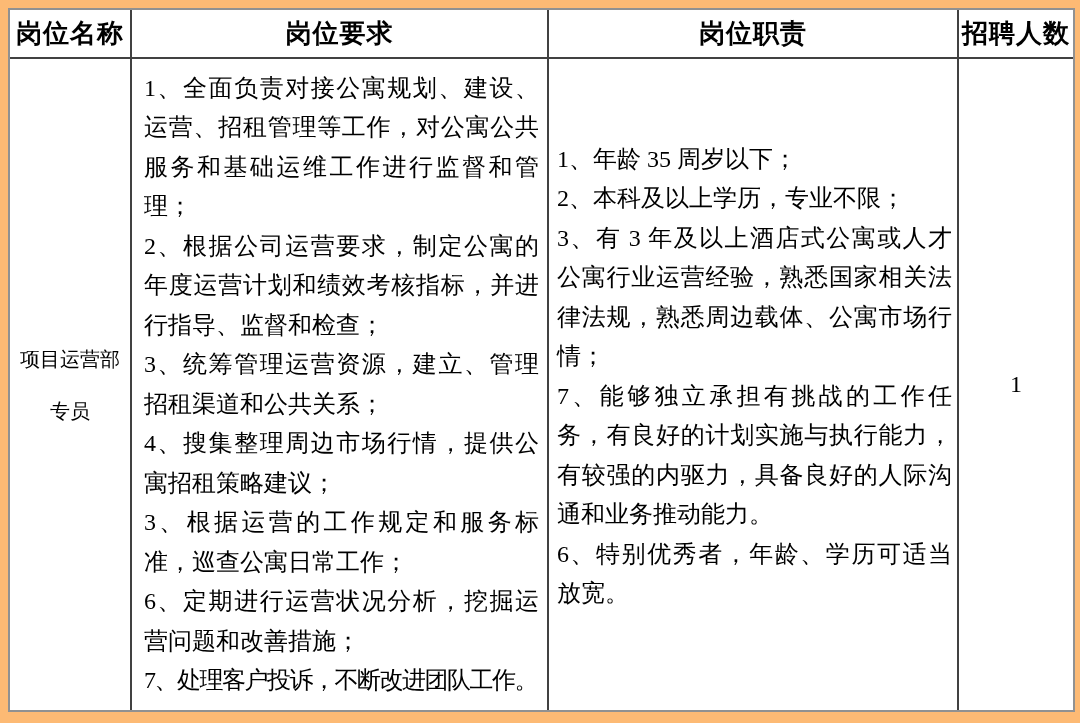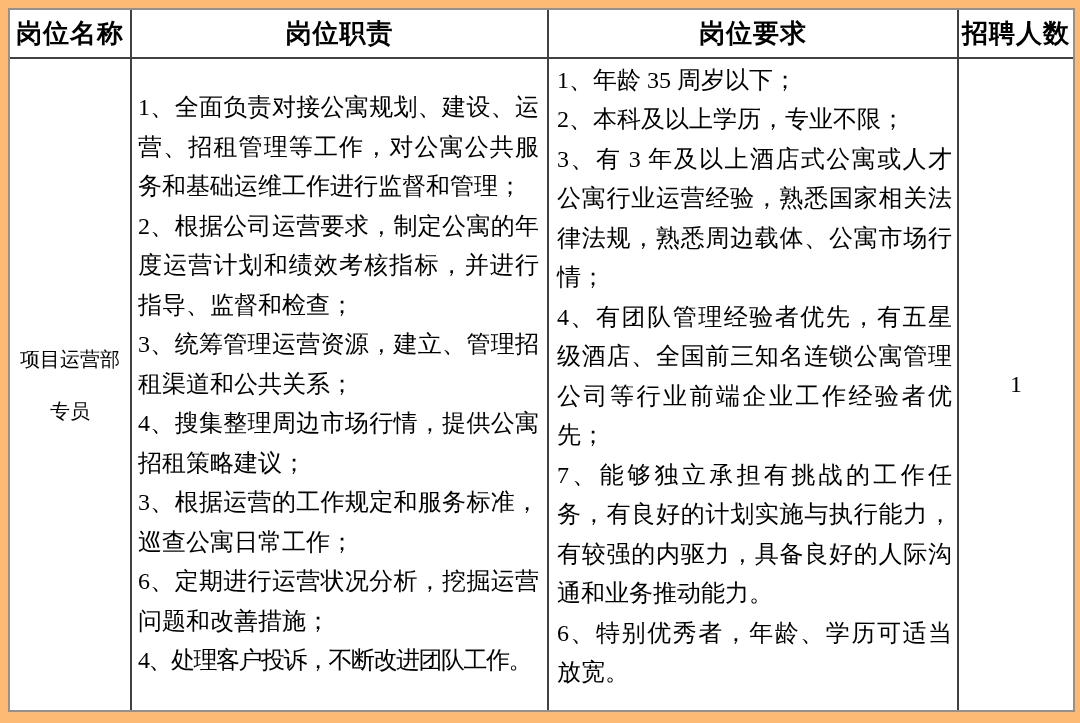--- a/index.html
+++ b/index.html
@@ -34,21 +34,21 @@
   .td-position {
     display: flex; align-items: center; justify-content: center;
     text-align: center;
     font-size: 20px; line-height: 52px;
     padding: 11px 8px;
   }
 
   .td-list {
     display: flex; flex-direction: column; justify-content: center;
   }
-  .td-resp { padding: 0 8px 0 6px; }
+  .td-resp { padding: 0 8px 0 12px; }
   .td-req  { padding: 0 5px 16px 8px; }
 
   .item {
     font-size: 24px;
     line-height: 39.5px;
     text-align: justify;
     text-justify: inter-character;
     text-align-last: left;
   }
   .td-resp .item:last-child { letter-spacing: -1.5px; }
@@ -58,41 +58,40 @@
     font-size: 24px;
   }
 </style>
 </head>
 <body>
 
 <div class="page">
   <div class="tbl">
 
     <div class="cell header-row first-col th">岗位名称</div>
+    <div class="cell header-row th">岗位要求</div>
     <div class="cell header-row th">岗位职责</div>
-    <div class="cell header-row th">岗位要求</div>
     <div class="cell header-row th">招聘人数</div>
 
     <div class="cell first-col td-position">项目运营部专员</div>
 
     <div class="cell td-list td-resp">
         <p class="item">1、全面负责对接公寓规划、建设、运营、招租管理等工作，对公寓公共服务和基础运维工作进行监督和管理；</p>
         <p class="item">2、根据公司运营要求，制定公寓的年度运营计划和绩效考核指标，并进行指导、监督和检查；</p>
         <p class="item">3、统筹管理运营资源，建立、管理招租渠道和公共关系；</p>
         <p class="item">4、搜集整理周边市场行情，提供公寓招租策略建议；</p>
         <p class="item">3、根据运营的工作规定和服务标准，巡查公寓日常工作；</p>
         <p class="item">6、定期进行运营状况分析，挖掘运营问题和改善措施；</p>
-        <p class="item">4、处理客户投诉，不断改进团队工作。</p>
+        <p class="item">7、处理客户投诉，不断改进团队工作。</p>
       </div>
 
     <div class="cell td-list td-req">
         <p class="item">1、年龄 35 周岁以下；</p>
         <p class="item">2、本科及以上学历，专业不限；</p>
         <p class="item">3、有 3 年及以上酒店式公寓或人才公寓行业运营经验，熟悉国家相关法律法规，熟悉周边载体、公寓市场行情；</p>
-        <p class="item">4、有团队管理经验者优先，有五星级酒店、全国前三知名连锁公寓管理公司等行业前端企业工作经验者优先；</p>
         <p class="item">7、能够独立承担有挑战的工作任务，有良好的计划实施与执行能力，有较强的内驱力，具备良好的人际沟通和业务推动能力。</p>
         <p class="item">6、特别优秀者，年龄、学历可适当放宽。</p>
       </div>
 
     <div class="cell td-headcount">1</div>
 
   </div>
 </div>
 
 </body></html>

